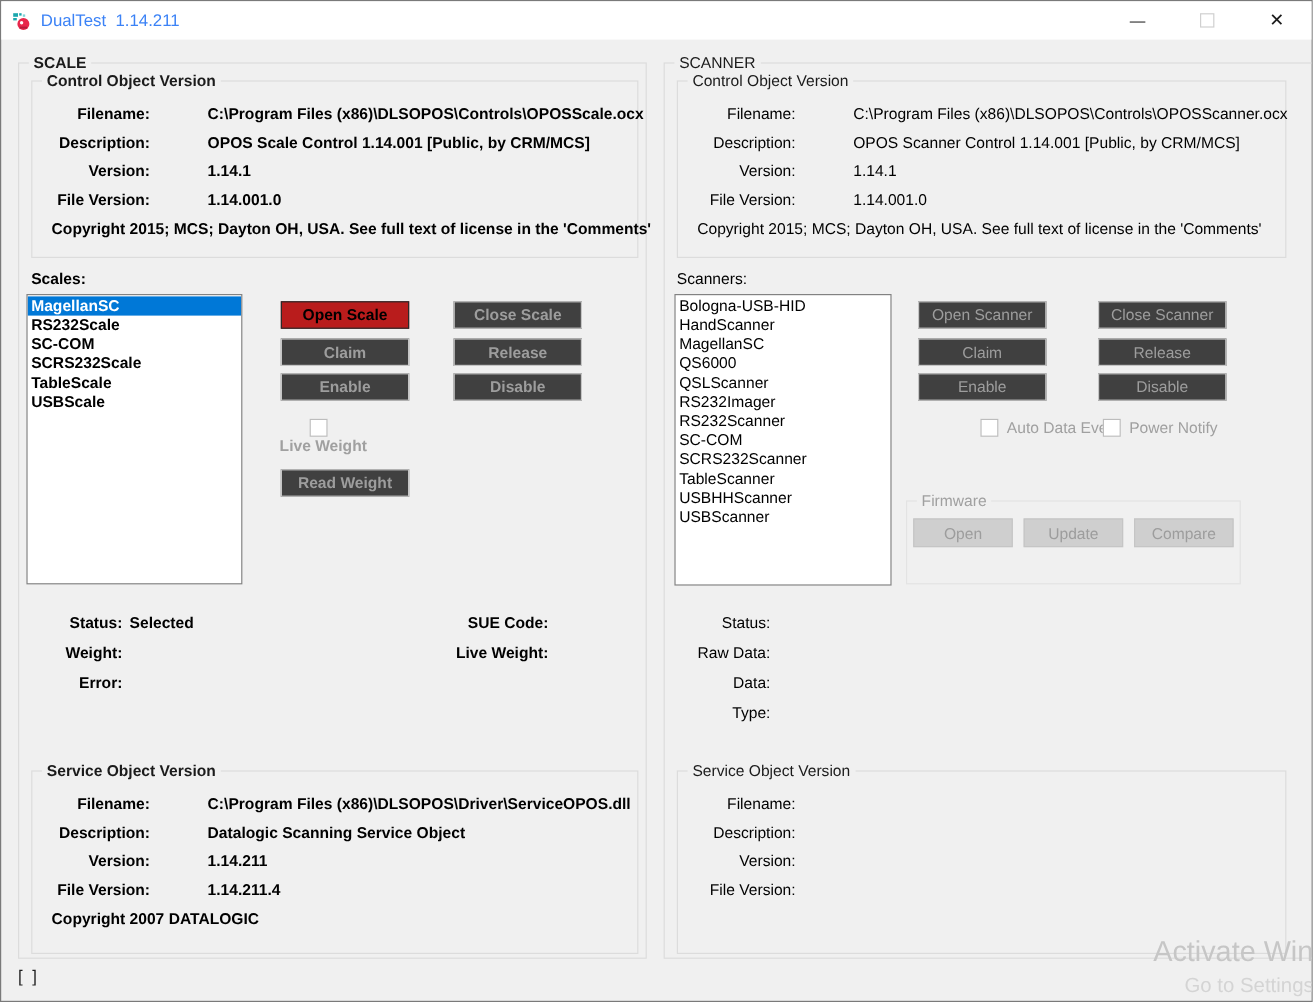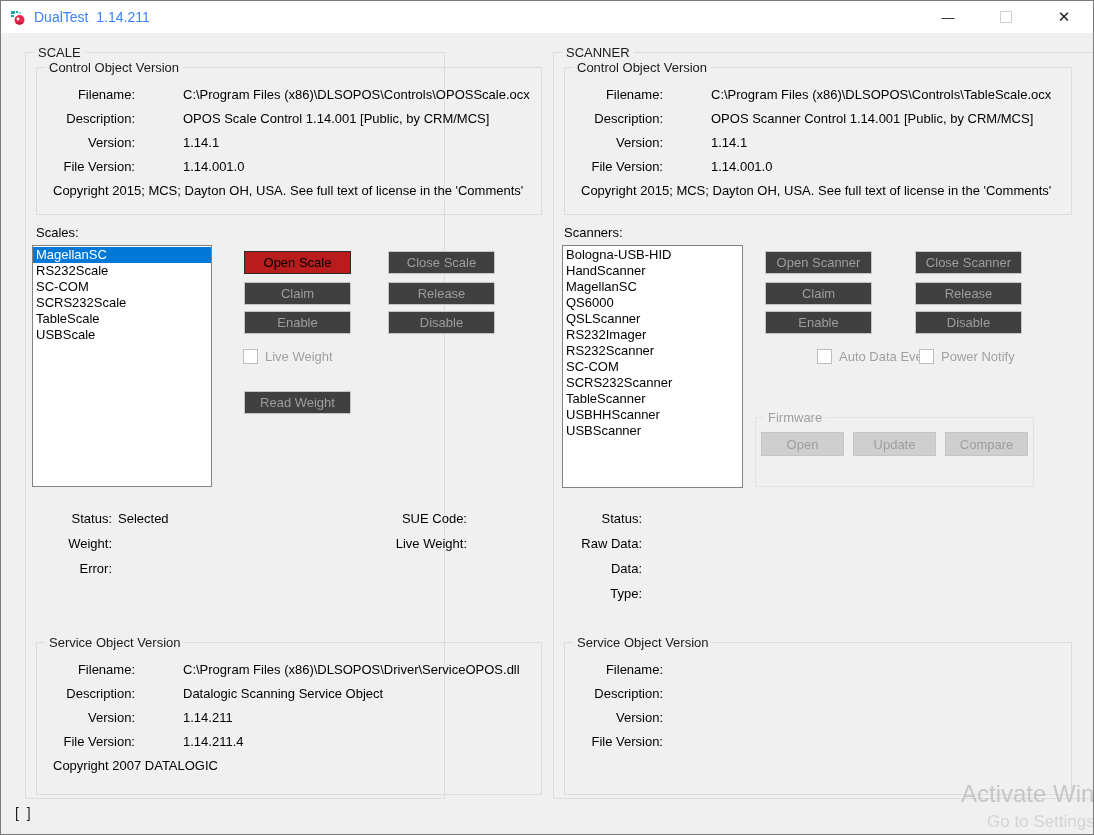--- a/index.html
+++ b/index.html
@@ -70,21 +70,21 @@
         <span>—</span>
       </div>
     <div class="caption-btn cb-max">
         <span class="maxbox"></span>
       </div>
     <div class="caption-btn cb-close">
         <span>✕</span>
       </div>
   </div>
 
-  <div class="groupbox" style="left:24px; top:51px; width:420px; height:747px;">
+  <div class="groupbox" style="left:14px; top:51px; width:524px; height:747px;font-weight:bold;">
     <span class="legend">SCALE</span>
 
     <div class="groupbox" style="left:10px; top:14px; width:506px; height:148px;">
       <span class="legend">Control Object Version</span>
       <div class="vwrap">
         <div class="vrow">
           <span class="vlabel">Filename:</span>
           <span class="vvalue">C:\Program Files (x86)\DLSOPOS\Controls\OPOSScale.ocx</span>
         </div>
         <div class="vrow">
@@ -113,21 +113,21 @@
         <div class="list-item">USBScale</div>
       </div>
 
     <div class="btn btn-enabled" style="left:218px; top:198px;">Open Scale</div>
     <div class="btn btn-disabled" style="left:362px; top:198px;">Close Scale</div>
     <div class="btn btn-disabled" style="left:218px; top:229px;">Claim</div>
     <div class="btn btn-disabled" style="left:362px; top:229px;">Release</div>
     <div class="btn btn-disabled" style="left:218px; top:258px;">Enable</div>
     <div class="btn btn-disabled" style="left:362px; top:258px;">Disable</div>
 
-    <div class="checkbox-row" style="left:217px; top:296px;">
+    <div class="checkbox-row" style="left:217px; top:296px;flex-direction:column;">
       <span class="checkbox-box"></span>
       <span>Live Weight</span>
     </div>
 
     <div class="btn btn-disabled" style="left:218px; top:338px;">Read Weight</div>
 
     <span class="stat-label" style="left:0;   top:458px; width:86px;">Status:</span>
     <span class="stat-value" style="left:92px; top:458px;">Selected</span>
     <span class="stat-label" style="left:280px; top:458px; width:161px;">SUE Code:</span>
     <span class="stat-value" style="left:447px; top:458px;"></span>
@@ -165,21 +165,21 @@
   </div>
 
   <div class="groupbox" style="left:552px; top:51px; width:608px; height:747px;">
     <span class="legend">SCANNER</span>
 
     <div class="groupbox" style="left:10px; top:14px; width:508px; height:148px;">
       <span class="legend">Control Object Version</span>
       <div class="vwrap">
         <div class="vrow">
           <span class="vlabel">Filename:</span>
-          <span class="vvalue">C:\Program Files (x86)\DLSOPOS\Controls\TableScale.ocx</span>
+          <span class="vvalue">C:\Program Files (x86)\DLSOPOS\Controls\OPOSScanner.ocx</span>
         </div>
         <div class="vrow">
           <span class="vlabel">Description:</span>
           <span class="vvalue">OPOS Scanner Control 1.14.001 [Public, by CRM/MCS]</span>
         </div>
         <div class="vrow">
           <span class="vlabel">Version:</span>
           <span class="vvalue">1.14.1</span>
         </div>
         <div class="vrow">

